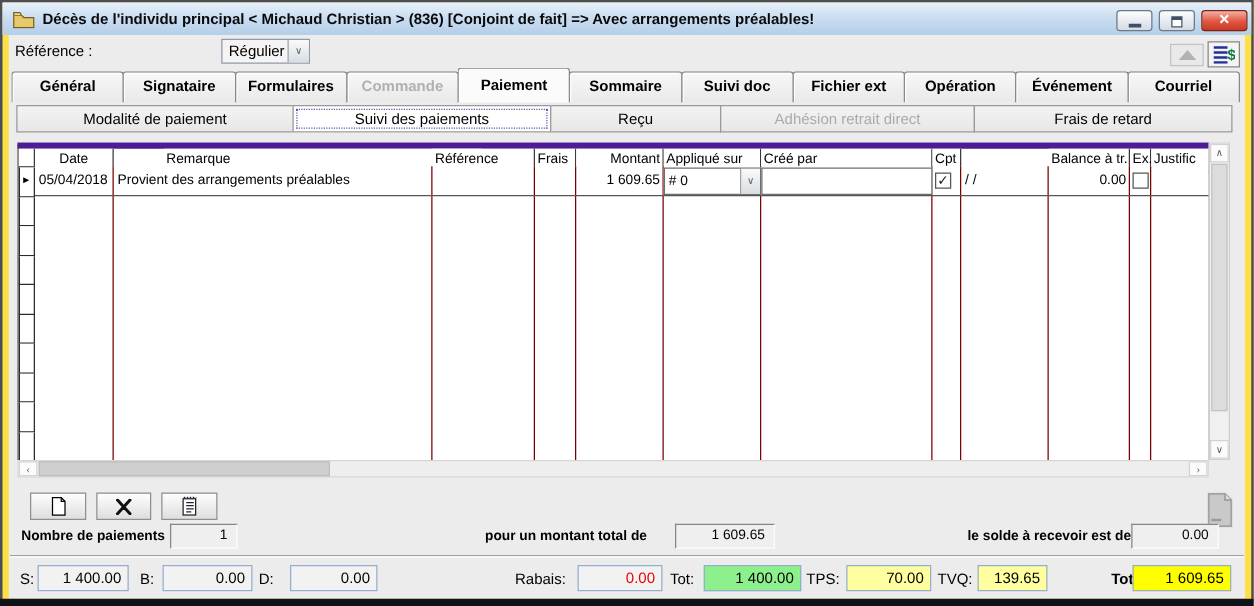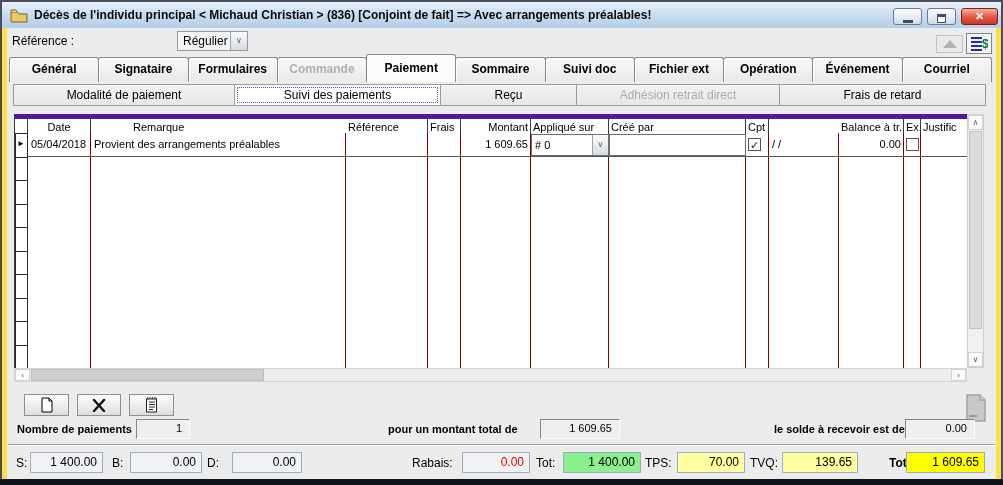--- a/index.html
+++ b/index.html
@@ -291,18 +291,18 @@
   <div class="bf" style="left:130px;width:72px;">0.00</div>
   <span class="bl" style="left:207px;">D:</span>
   <div class="bf" style="left:232px;width:70px;">0.00</div>
   <span class="bl" style="left:412px;">Rabais:</span>
   <div id="f-rabais" class="bf" style="left:462px;width:68px;">0.00</div>
   <span class="bl" style="left:536px;">Tot:</span>
   <div id="f-tot" class="bf" style="left:563px;width:78px;">1 400.00</div>
   <span class="bl" style="left:645px;">TPS:</span>
   <div id="f-tps" class="bf" style="left:677px;width:68px;">70.00</div>
   <span class="bl" style="left:750px;">TVQ:</span>
-  <div id="f-tvq" class="bf" style="left:782px;width:76px;">139.65</div>
+  <div id="f-tvq" class="bf" style="left:782px;width:56px;">139.65</div>
   <span id="l-total" class="bl" style="left:858px;margin-left:31px;">Total:</span>
   <div id="f-total" class="bf" style="left:906px;width:79px;">1 609.65</div>
 
   <div id="bottom-strip" class="abs"></div>
 </div>
 
 </body></html>

